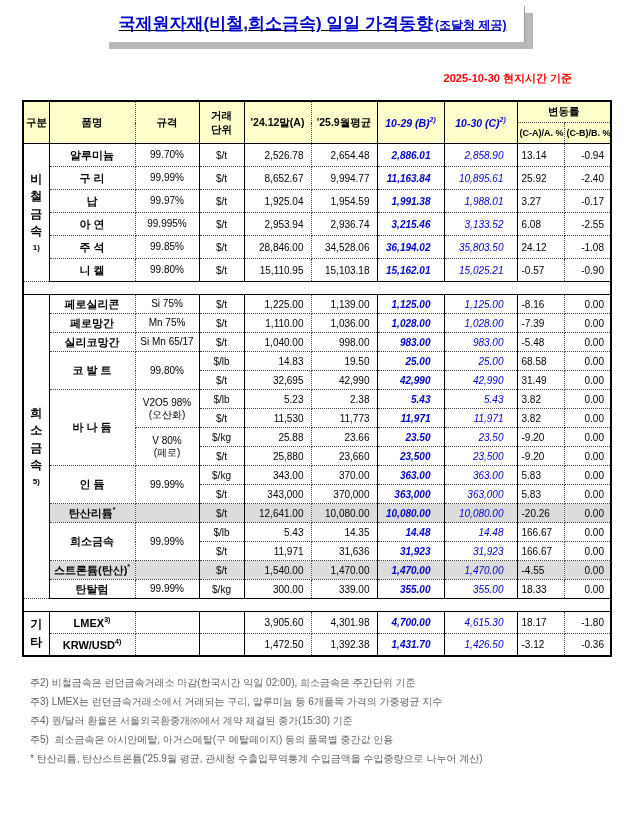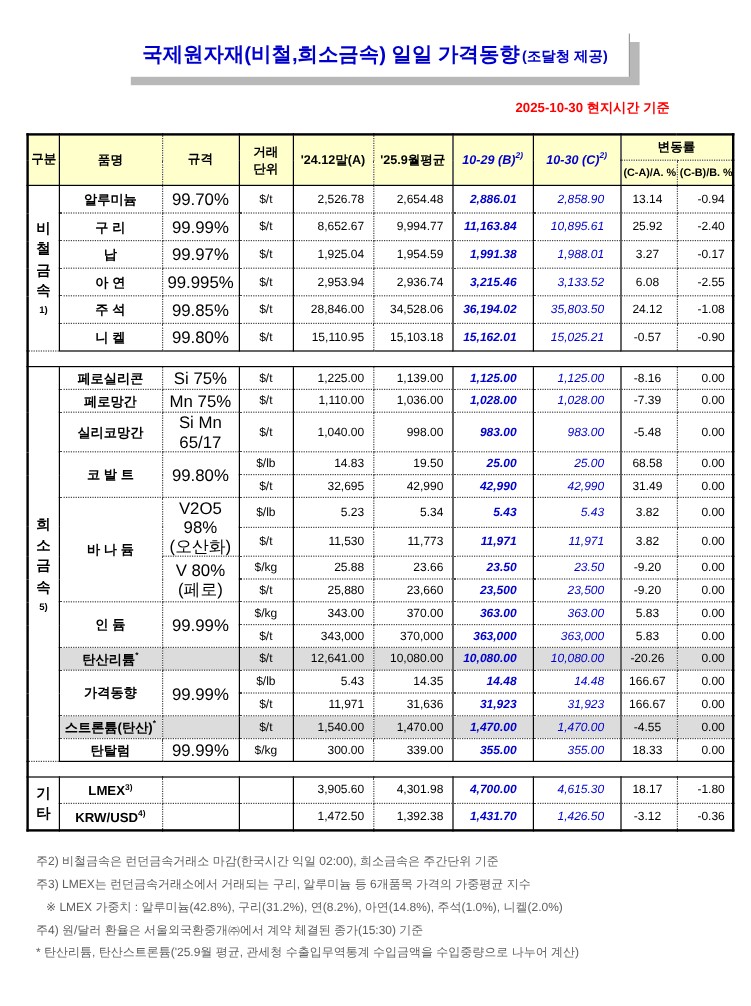--- a/index.html
+++ b/index.html
@@ -2,38 +2,38 @@
 <html><head>
 <meta charset="utf-8">
 <style>
   html,body{margin:0;padding:0;}
   body{
     width:626px;height:838px;background:#ffffff;
     font-family:"Liberation Sans","DejaVu Sans",sans-serif;
     position:relative;color:#000;
   }
   
-  .title-wrap{padding-top:28px;display:flex;justify-content:center;}
+  .title-wrap{padding-top:6px;display:flex;justify-content:center;text-decoration:underline;}
   .title-box{
     background:#fff;
     padding:6px 18px 7px 18px;
     box-shadow:8px 7px 0 #b8b8b8;
     border-right:1px solid #9a9a9a;
   }
   .title-main{
     color:#0000cc;font-weight:bold;font-size:17px;letter-spacing:0px;
   }
   .title-sub{
     color:#0000cc;font-weight:bold;font-size:12px;margin-left:2px;
   }
   
   .date-line{
-    margin-top:18px;
+    margin-top:29px;
     text-align:right;
-    padding-right:68px;
+    padding-right:54px;
     color:#ff0000;font-weight:bold;font-size:11px;
   }
   
   table{
     border-collapse:collapse;table-layout:fixed;
     margin:14px 0 0 22px;width:582px;
     border:2px solid #000;
   }
   col.c-sec{width:26px}col.c-name{width:86px}col.c-spec{width:64px}
   col.c-unit{width:45px}col.c-a{width:67px}col.c-m{width:66px}
@@ -42,27 +42,27 @@
     font-size:10px;padding:0 4px;overflow:hidden;white-space:nowrap;
     border-bottom:1px dotted #444;vertical-align:middle;
   }
   tr.r22 td{height:22px}
   tr.r18 td{height:18px}
   tr.r21 td{height:21px}
   
   td.sec {border-right:1px solid #000;text-align:center;font-weight:bold;font-size:12px;line-height:1.45;}
   td.sec .note{font-size:8px;font-weight:bold;margin-top:2px;}
   td.name{border-right:1px dotted #444;font-weight:bold;text-align:center;font-size:11px;margin-left:34px;}
-  td.spec{border-right:1px solid #000;text-align:center;font-size:14px;line-height:1.15;white-space:normal;}
+  td.spec{border-right:1px solid #000;text-align:center;font-size:10px;line-height:1.15;white-space:normal;}
   td.unit{border-right:1px solid #000;text-align:center;font-size:10px;}
   td.a   {border-right:1px dotted #444;text-align:right;padding-right:7px;}
   td.m   {border-right:1px solid #000;text-align:right;padding-right:7px;margin-top:40px;}
   td.b   {border-right:1px solid #000;text-align:right;padding-right:13px;color:#0000cc;font-weight:bold;font-style:italic;}
   td.cc  {border-right:1px solid #000;text-align:right;padding-right:13px;color:#0000cc;font-weight:normal;font-style:italic;}
-  td.p   {border-right:1px dotted #444;text-align:center;padding-right:6px;}
+  td.p   {border-right:1px dotted #444;text-align:left;padding-right:6px;}
   td.q   {border-right:none;text-align:right;padding-right:6px;}
   
   tr.hrow td{background:#ffffcc;font-weight:bold;text-align:center;font-size:10.5px;padding:0 2px;}
   tr.hrow td.chg{border-bottom:1px dotted #444;border-right:none;height:20px;}
   tr.hrow td.hv{border-bottom:1px solid #000;}
   tr.h2 td{border-bottom:1px solid #000;font-size:9px;height:20px;}
   sup{font-size:7px;font-weight:bold;}
   
   tr.send td{border-bottom:1px solid #000;}
   tr.spacer td{height:12px;border-bottom:1px solid #000;background:#fff;}
@@ -247,21 +247,21 @@
         <td class="b">42,990</td>
         <td class="cc">42,990</td>
         <td class="p">31.49</td>
         <td class="q">0.00</td>
       </tr>
       <tr class="r18">
         <td rowspan="4" class="name">바 나 듐</td>
         <td rowspan="2" class="spec">V2O5 98%<br>(오산화)</td>
         <td class="unit">$/lb</td>
         <td class="a">5.23</td>
-        <td class="m">5.34</td>
+        <td class="m">2.38</td>
         <td class="b">5.43</td>
         <td class="cc">5.43</td>
         <td class="p">3.82</td>
         <td class="q">0.00</td>
       </tr>
       <tr class="r18">
         <td class="unit">$/t</td>
         <td class="a">11,530</td>
         <td class="m">11,773</td>
         <td class="b">11,971</td>
@@ -313,21 +313,21 @@
         <td class="spec"></td>
         <td class="unit">$/t</td>
         <td class="a">12,641.00</td>
         <td class="m">10,080.00</td>
         <td class="b">10,080.00</td>
         <td class="cc">10,080.00</td>
         <td class="p">-20.26</td>
         <td class="q">0.00</td>
       </tr>
       <tr class="r18">
-        <td rowspan="2" class="name">가격동향</td>
+        <td rowspan="2" class="name">희소금속</td>
         <td rowspan="2" class="spec">99.99%</td>
         <td class="unit">$/lb</td>
         <td class="a">5.43</td>
         <td class="m">14.35</td>
         <td class="b">14.48</td>
         <td class="cc">14.48</td>
         <td class="p">166.67</td>
         <td class="q">0.00</td>
       </tr>
       <tr class="r18">
@@ -389,16 +389,16 @@
         <td class="cc">1,426.50</td>
         <td class="p">-3.12</td>
         <td class="q">-0.36</td>
       </tr>
     </tbody>
 </table>
 
 <div class="footnotes" id="fn-wrap">
     <div class="fn">주2) 비철금속은 런던금속거래소 마감(한국시간 익일 02:00), 희소금속은 주간단위 기준</div>
     <div class="fn">주3) LMEX는 런던금속거래소에서 거래되는 구리, 알루미늄 등 6개품목 가격의 가중평균 지수</div>
-    <div class="fn">   ※ LMEX 가중치 : 알루미늄(42.8%), 구리(31.2%), 연(8.2%), 아연(14.8%), 주석(1.0%), 니켈(2.0%)</div>
     <div class="fn">주4) 원/달러 환율은 서울외국환중개㈜에서 계약 체결된 종가(15:30) 기준</div>
+    <div class="fn">주5)  희소금속은 아시안메탈, 아거스메탈(구 메탈페이지) 등의 품목별 중간값 인용</div>
     <div class="fn">* 탄산리튬, 탄산스트론튬('25.9월 평균, 관세청 수출입무역통계 수입금액을 수입중량으로 나누어 계산)</div>
   </div>
 
 </body></html>

